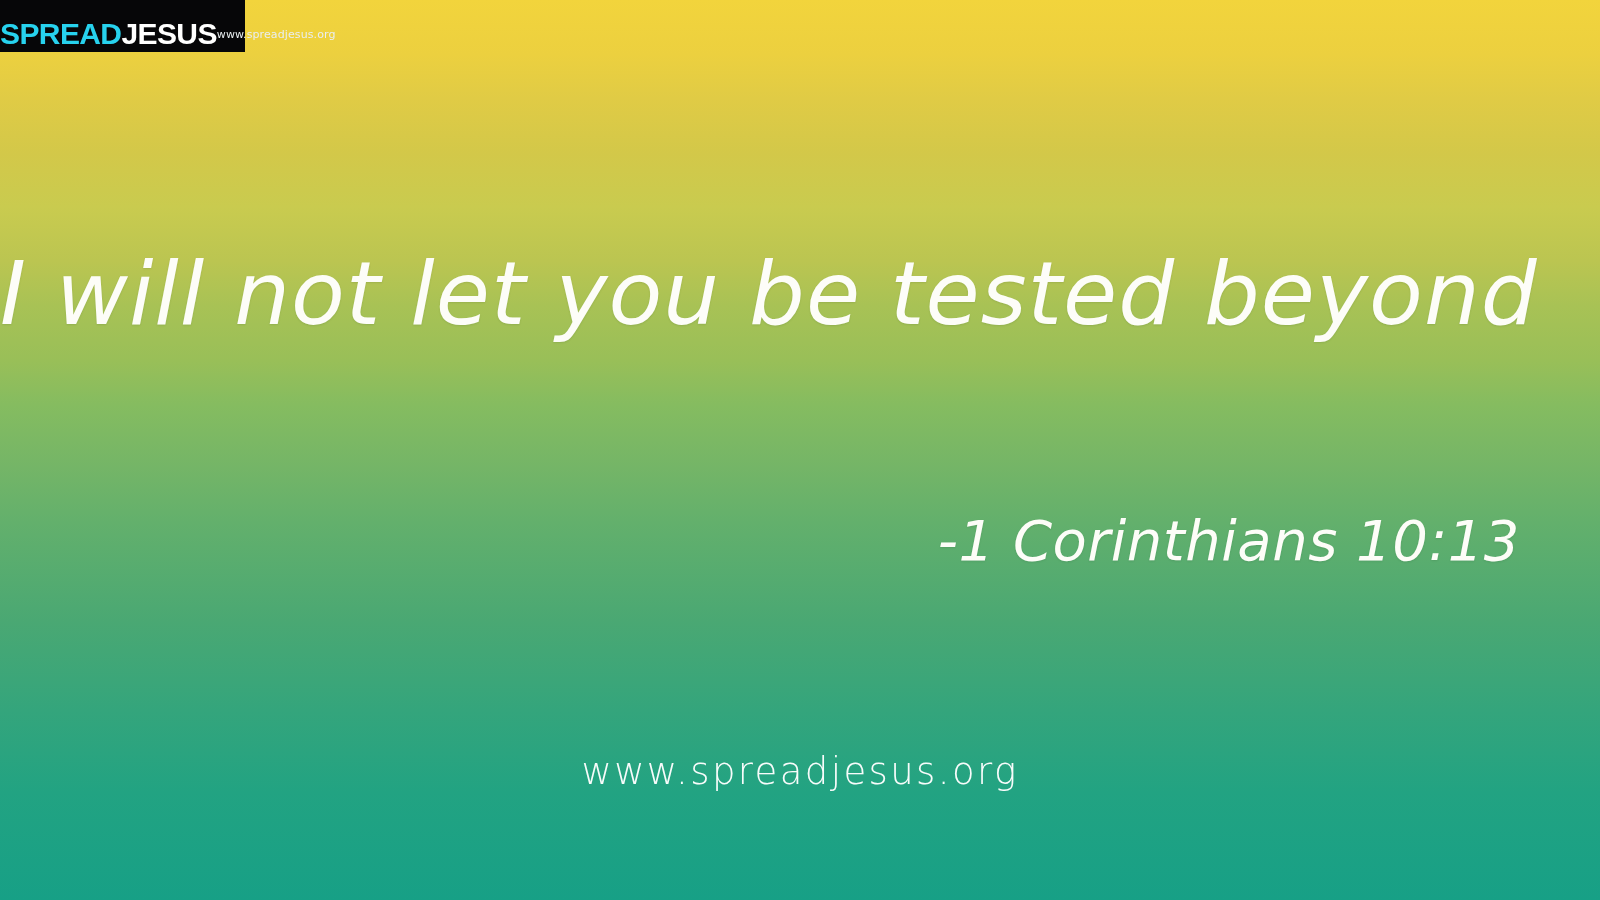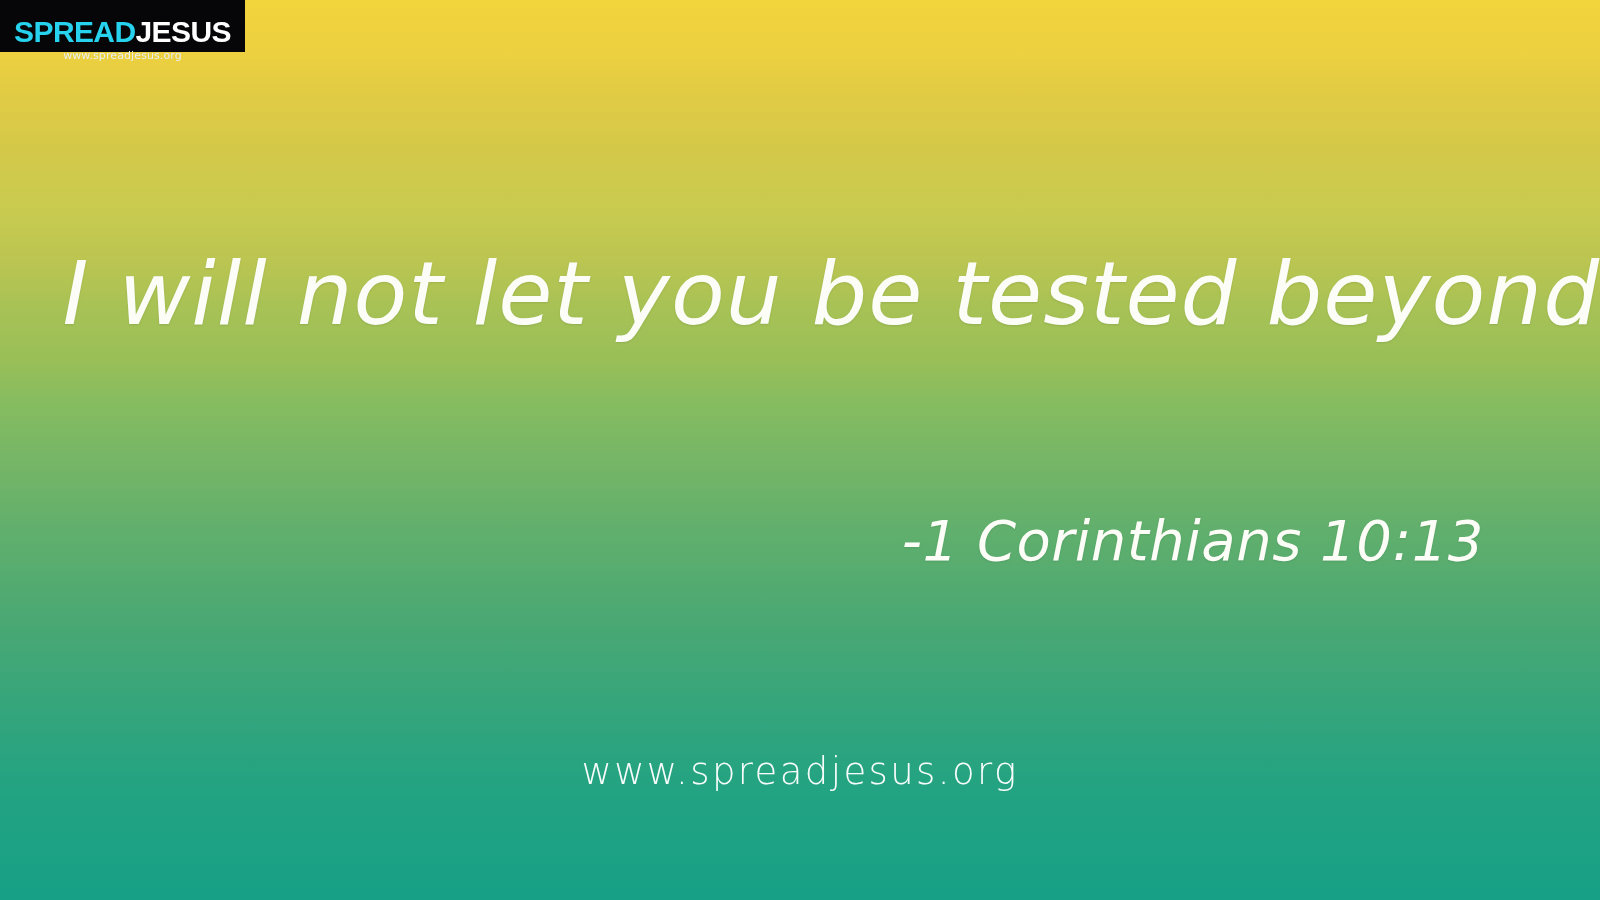--- a/index.html
+++ b/index.html
@@ -36,21 +36,21 @@
 
   
   .brand-plate {
     position: absolute;
     left: 0;
     top: 0;
     width: 245px;
     height: 52px;
     background: #060608;
     display: flex;
-    flex-direction: column;
+    flex-direction: row;
     align-items: center;
     justify-content: flex-start;
     padding-top: 15px;
     box-sizing: border-box;
   }
   .brand-wordmark {
     font-family: "Liberation Sans", sans-serif;
     font-weight: 700;
     font-size: 30px;
     line-height: 33px;
@@ -67,21 +67,21 @@
     letter-spacing: 0.1px;
     margin-top: 1px;
   }
 
   
   .verse-block {
     position: absolute;
     left: 0;
     top: 225px;
     width: 1600px;
-    text-align: right;
+    text-align: left;
     color: #fdfdf8;
   }
   .verse-line {
     font-family: "DejaVu Sans", sans-serif;
     font-style: italic;
     font-weight: 400;
     font-size: 88px;
     line-height: 138px;
     letter-spacing: 1px;
     white-space: nowrap;
@@ -89,21 +89,21 @@
   }
   .verse-line.line-2 {
     margin-top: -6px;
   }
 
   .verse-reference {
     position: absolute;
     left: 0;
     top: 505px;
     width: 1600px;
-    padding-right: 116px;
+    padding-right: 80px;
     box-sizing: border-box;
     text-align: right;
     color: #fdfdf8;
     font-family: "DejaVu Sans", sans-serif;
     font-style: italic;
     font-size: 56px;
     line-height: 72px;
     letter-spacing: 0.5px;
     white-space: nowrap;
     text-shadow: 0 1px 2px rgba(40, 70, 40, 0.13);

